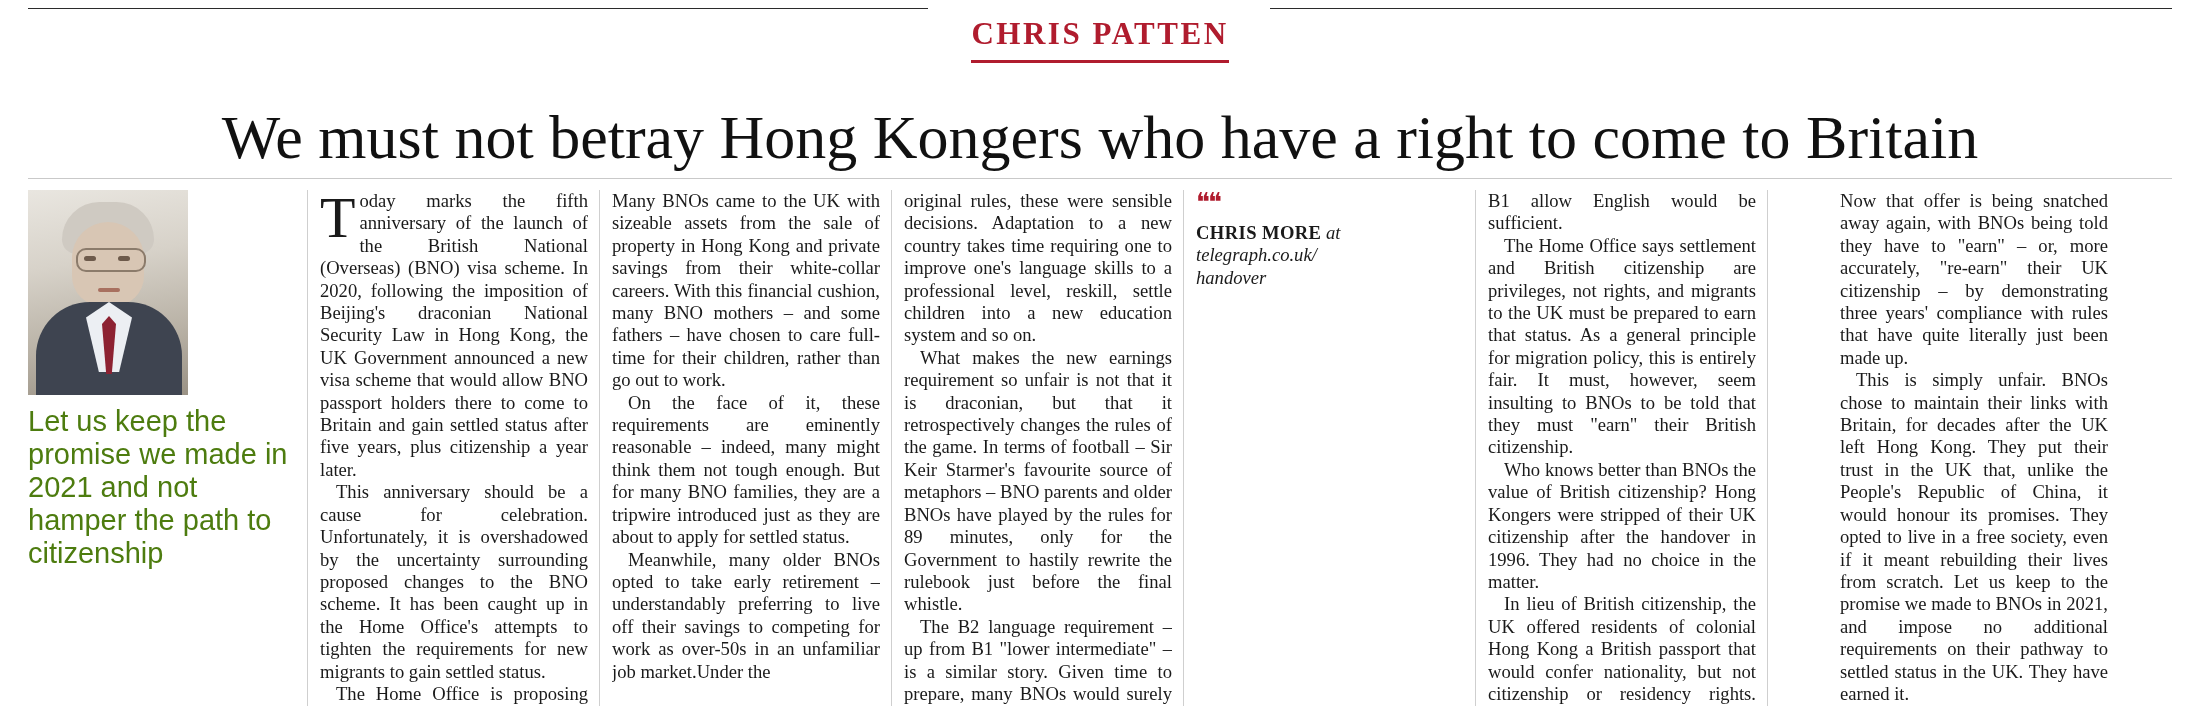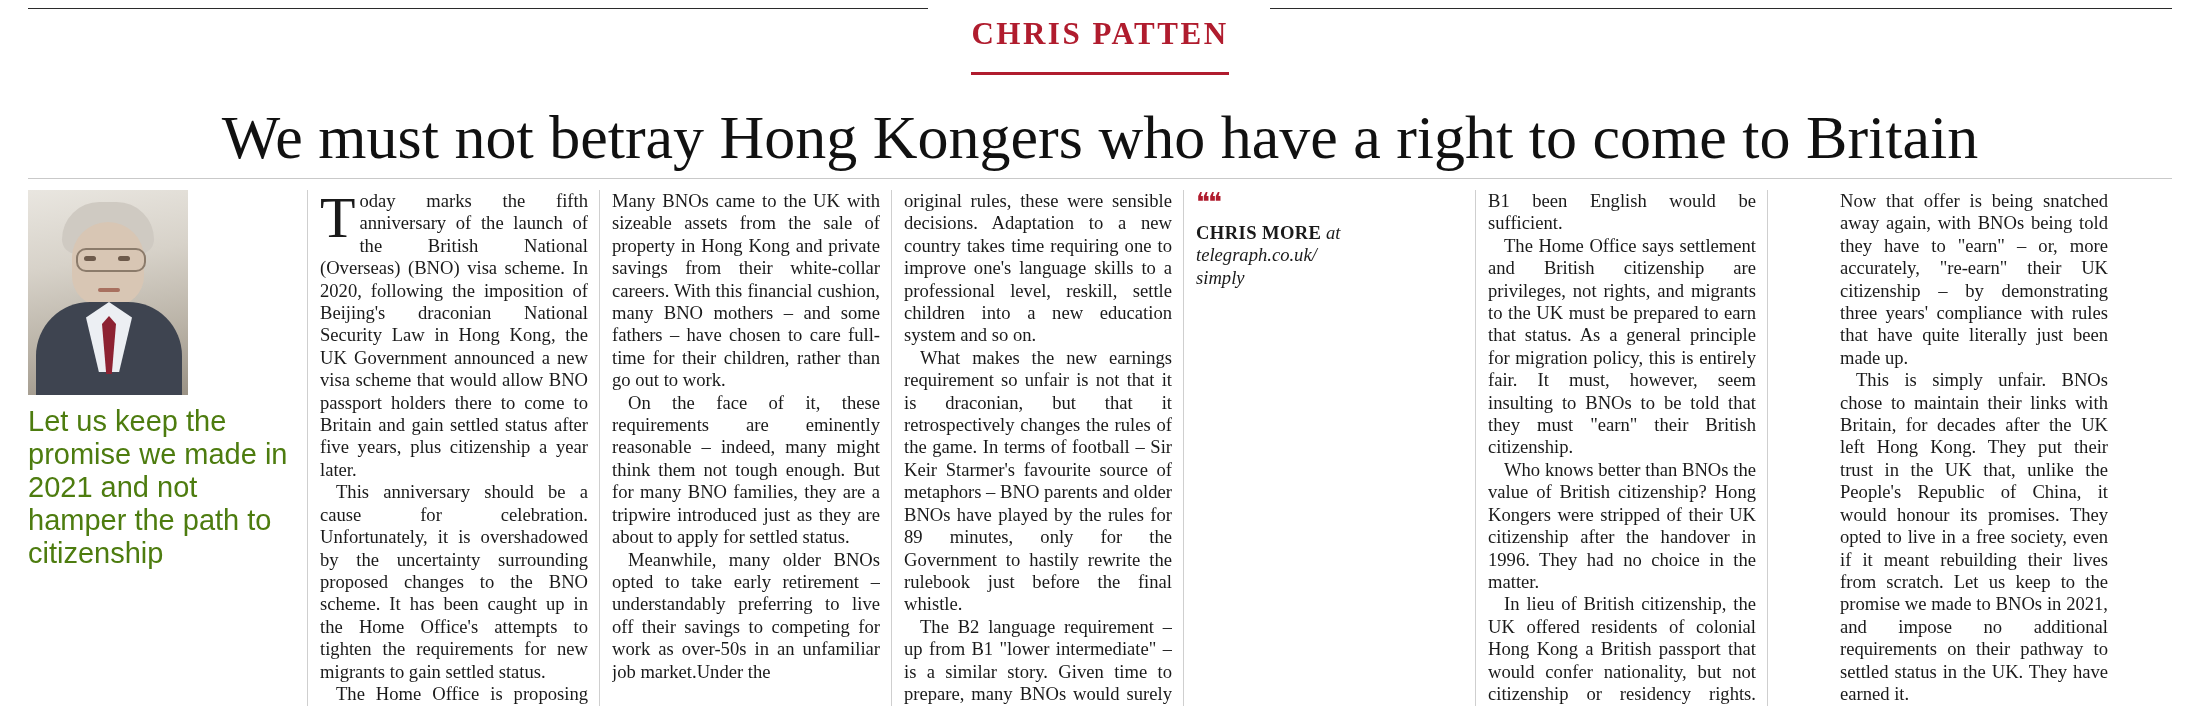--- a/index.html
+++ b/index.html
@@ -45,21 +45,21 @@
     text-align: center;
   }
   .byline-name {
     display: inline-block;
     font-family: "Liberation Serif", serif;
     font-weight: bold;
     font-size: 31px;
     letter-spacing: 2.5px;
     color: #b01c2e;
     border-bottom: 3px solid #b01c2e;
-    padding-bottom: 20px;
+    padding-bottom: 8px;
   }
   .headline {
     position: absolute;
     top: 60px;
     left: 0;
     width: 2200px;
     text-align: center;
     font-family: "Liberation Serif", serif;
     font-size: 62px;
     line-height: 70px;
@@ -311,27 +311,27 @@
 
     <div class="col" id="col5" style="width:250px">
       <div class="readmore">
         <div class="quote-icon">❝❝</div>
         <div class="readmore-text">
           <span class="label">CHRIS MORE</span>
           <span class="ital">at</span>
           <br>
           <span class="ital">telegraph.co.uk/</span>
           <br>
-          <span class="ital">simply</span>
+          <span class="ital">handover</span>
         </div>
       </div>
     </div>
 
     <div class="col" id="col6">
-      <p>B1 been English would be sufficient.</p>
+      <p>B1 allow English would be sufficient.</p>
       <p>The Home Office says settlement and British citizenship are privileges, not rights, and migrants to the UK must be prepared to earn that status. As a general principle for migration policy, this is entirely fair. It must, however, seem insulting to BNOs to be told that they must "earn" their British citizenship.</p>
       <p>Who knows better than BNOs the value of British citizenship? Hong Kongers were stripped of their UK citizenship after the handover in 1996. They had no choice in the matter.</p>
       <p>In lieu of British citizenship, the UK offered residents of colonial Hong Kong a British passport that would confer nationality, but not citizenship or residency rights. Thus, the British National (Overseas) status was born.</p>
 
     </div>
 
     <div class="col" id="col7" style="width:268px">
       <p>Now that offer is being snatched away again, with BNOs being told they have to "earn" – or, more accurately, "re-earn" their UK citizenship – by demonstrating three years' compliance with rules that have quite literally just been made up.</p>
       <p>This is simply unfair. BNOs chose to maintain their links with Britain, for decades after the UK left Hong Kong. They put their trust in the UK that, unlike the People's Republic of China, it would honour its promises. They opted to live in a free society, even if it meant rebuilding their lives from scratch. Let us keep to the promise we made to BNOs in 2021, and impose no additional requirements on their pathway to settled status in the UK. They have earned it.</p>
 

